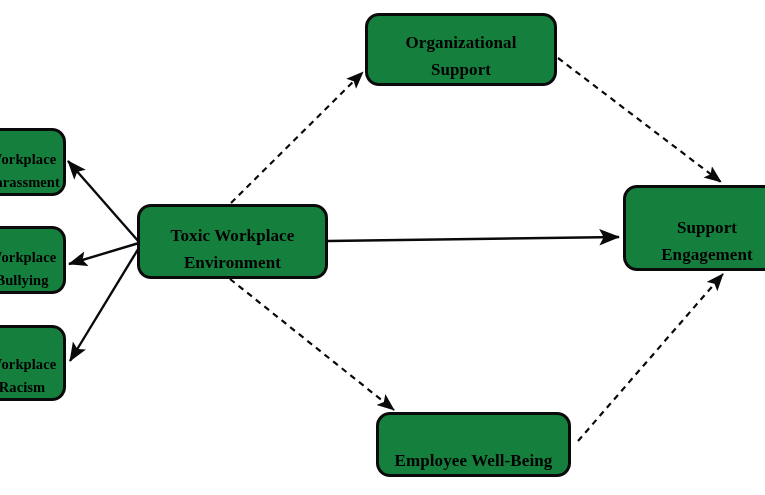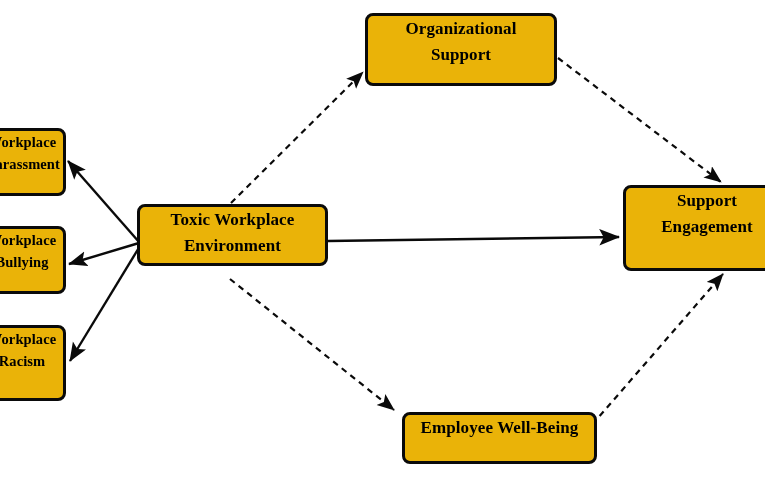--- a/index.html
+++ b/index.html
@@ -22,25 +22,25 @@
     position: absolute;
     left: 0;
     top: 0;
     width: 765px;
     height: 495px;
     pointer-events: none;
   }
   .node {
     position: absolute;
     box-sizing: border-box;
-    background: #eab308;
+    background: #15803d;
     border: 3px solid #0a0a0a;
-    border-radius: 8px;
+    border-radius: 14px;
     display: flex;
-    align-items: flex-start;
+    align-items: flex-end;
     justify-content: center;
     text-align: center;
     color: #000000;
     font-weight: 700;
     line-height: 1.55;
     letter-spacing: 0.1px;
     z-index: 2;
   }
   .node-label {
     display: block;
@@ -56,29 +56,29 @@
   #node-workplace-bullying {
     left: -22px;  top: 226px;  width: 88px;  height: 68px;
     font-size: 14.5px;
   }
   #node-workplace-racism {
     left: -22px;  top: 325px;  width: 88px;  height: 76px;
     font-size: 14.5px;
   }
 
   #node-toxic-workplace-environment {
-    left: 137px;  top: 204px;  width: 191px;  height: 62px;
+    left: 137px;  top: 204px;  width: 191px;  height: 75px;
     font-size: 17px;
   }
   #node-organizational-support {
     left: 365px;  top: 13px;   width: 192px;  height: 73px;
     font-size: 17px;
   }
   #node-employee-well-being {
-    left: 402px;  top: 412px;  width: 195px;  height: 52px;
+    left: 376px;  top: 412px;  width: 195px;  height: 65px;
     font-size: 17px;
   }
   #node-employee-engagement {
     left: 623px;  top: 185px;  width: 168px;  height: 86px;
     font-size: 17px;
   }
 </style>
 </head>
 <body>
 

